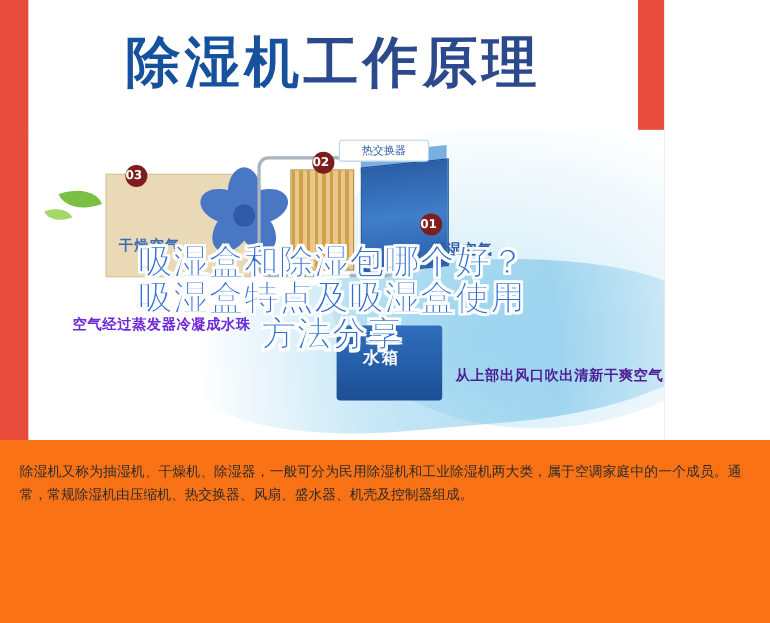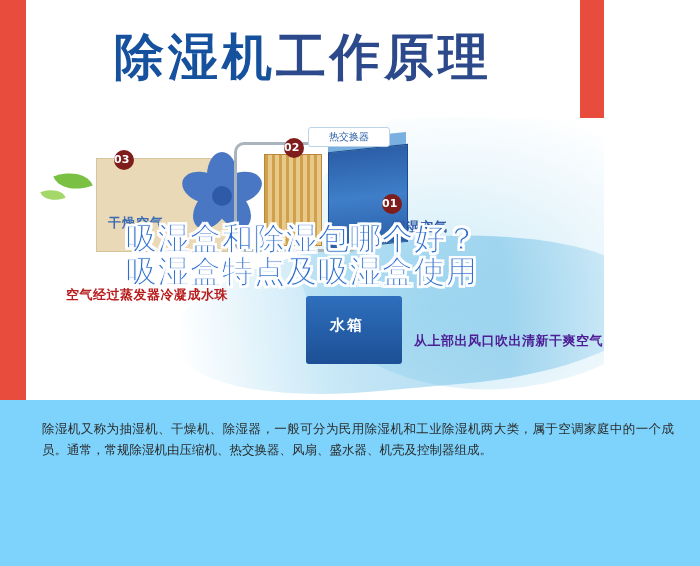--- a/index.html
+++ b/index.html
@@ -248,21 +248,21 @@
     font-size: 13px;
     font-weight: bold;
     color: #ffffff;
     font-family: "DejaVu Sans", "Liberation Sans", sans-serif;
     letter-spacing: 0.5px;
     white-space: nowrap;
   }
   .note-left {
     left: 40px;
     top: 168px;
-    color: #b91c1c;
+    color: #6d28d9;
   }
   .note-right {
     left: 388px;
     top: 214px;
     color: #4c1d95;
   }
 
   
   .overlay-title {
     position: absolute;
@@ -285,22 +285,22 @@
     z-index: 30;
   }
 
   
   .body-text {
     position: absolute;
     left: 0;
     top: 400px;
     width: 700px;
     height: 166px;
-    background: #7dd3fc;
-    padding: 18px 26px 0 42px;
+    background: #f97316;
+    padding: 18px 26px 0 18px;
     box-sizing: border-box;
   }
   .para {
     font-family: "DejaVu Sans", "Liberation Sans", sans-serif;
     font-size: 12.5px;
     line-height: 21px;
     color: #2b2b2b;
     margin: 0 0 12px 0;
     text-align: justify;
   }
@@ -360,20 +360,21 @@
 
       <div class="tank"></div>
       <div class="tank-label">水箱</div>
 
       <div class="note-row note-right">从上部出风口吹出清新干爽空气</div>
     </div>
 
     <div class="overlay-title">
       <div>吸湿盒和除湿包哪个好？</div>
       <div>吸湿盒特点及吸湿盒使用</div>
+      <div>方法分享</div>
     </div>
   </div>
 
   <div class="body-text">
     <p class="para">
       <span>除湿机又称为抽湿机、干燥机、除湿器，一般可分为民用除湿机和工业除湿机两大类，属于空调家庭中的一个成员。通常，常规除湿机由压缩机、热交换器、风扇、盛水器、机壳及控制器组成。</span>
     </p>
   </div>
 
 </div>

